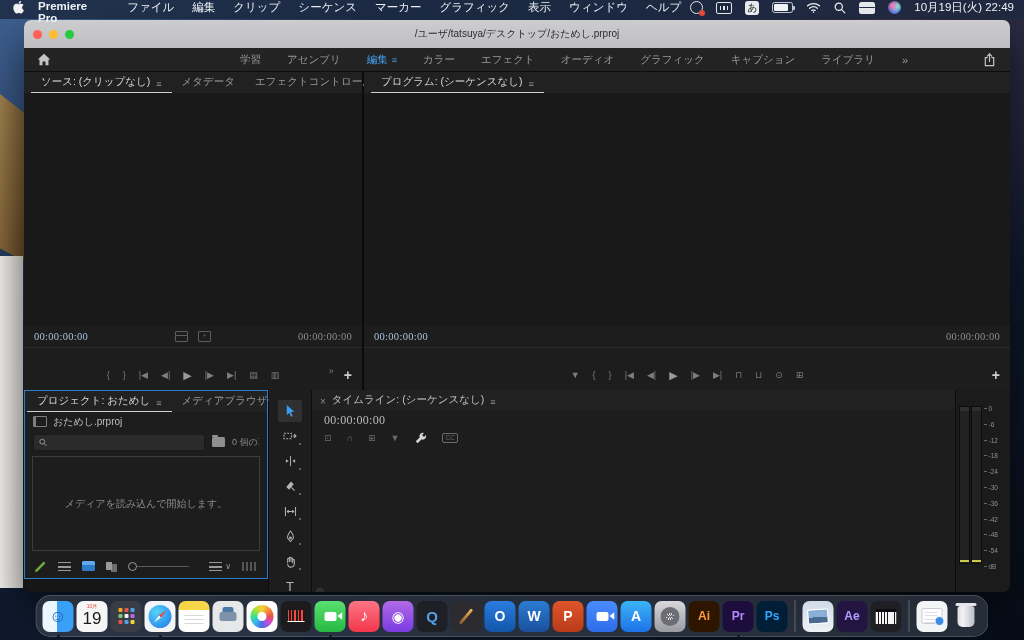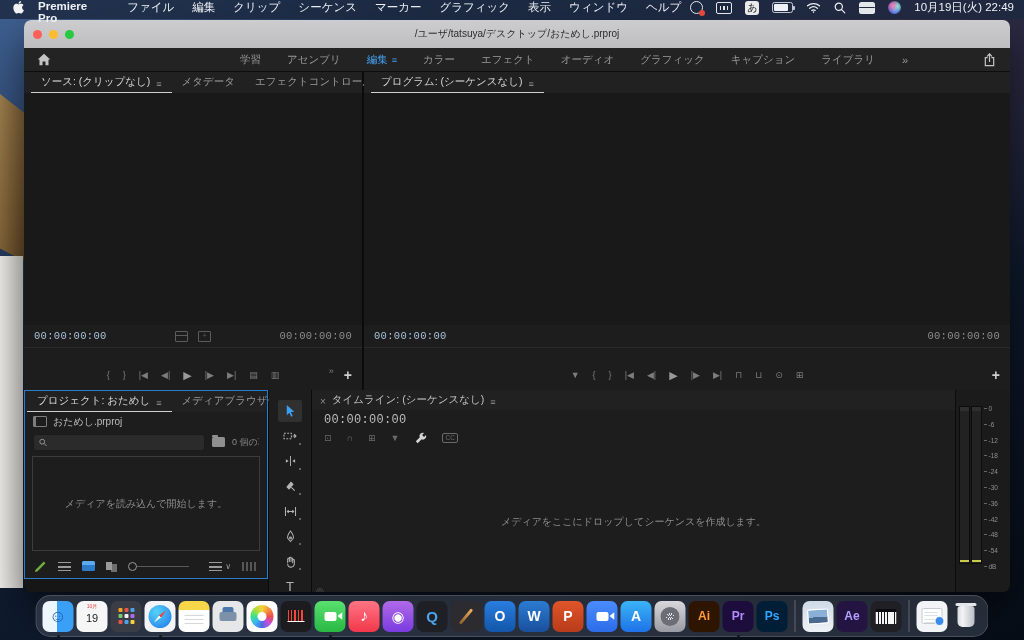--- a/index.html
+++ b/index.html
@@ -49,21 +49,21 @@
   .row2{flex:1;display:flex;background:#0b0b0b;gap:1px;position:relative}
   .panel{background:#1d1d1d;display:flex;flex-direction:column;min-width:0}
   .phead{height:21px;display:flex;align-items:flex-end;gap:0;padding:0 0 0 7px;font-size:10.5px;color:#9a9a9a;background:#212121;flex:none}
   .ptab{padding:0 10px 4px 10px;white-space:nowrap;display:flex;gap:6px;align-items:flex-end}
   .ptab.active{color:#d8d8d8;border-bottom:1.5px solid #cfcfcf;padding-bottom:3px}
   .ptab .pm{font-size:9px;color:#9a9a9a}
   .src{width:338px;flex:none}
   .prog{flex:1}
   .viewer{flex:1;background:#191919}
   .inforow{height:22px;display:flex;align-items:center;padding:0 10px;flex:none;position:relative}
-  .tc{font-family:Liberation Mono, monospace;font-size:10.5px;letter-spacing:.3px}
+  .tc{font-family:Liberation Serif, serif;font-size:10.5px;letter-spacing:.3px}
   .tc.cur{color:#a9c2da}
   .tc.dur{margin-left:auto;color:#8d8d8d}
   .centericons{position:absolute;left:0;right:0;display:flex;justify-content:center;gap:10px}
   .mini{width:11px;height:9px;border:1px solid #5c5c5c;border-radius:1px;display:inline-block;background:linear-gradient(#5c5c5c 0 1.5px,transparent 1.5px) 0 3px/100% 4px no-repeat}
   .mini.b{background:none;color:#5c5c5c;font-size:7px;line-height:8px;text-align:center}
   .scrub{height:12px;border-top:1px solid #2a2a2a;flex:none}
   .transport{height:30px;display:flex;align-items:center;justify-content:center;gap:13px;flex:none;position:relative}
   .tbtn{color:#7d7d7d;font-size:9px;white-space:nowrap}
   .tbtn[data-name="play-button"]{font-size:11px;color:#9a9a9a}
   .t-extra{position:absolute;right:10px;display:flex;align-items:center;gap:10px}
@@ -122,21 +122,21 @@
   .scale-item{font-size:6.5px;color:#8f8f8f;line-height:6px;position:relative;padding-left:5px}
   .scale-item:before{content:"";position:absolute;left:0;top:2px;width:3px;height:1px;background:#666}
   .bstrip{height:9px;background:#2a2a2a;flex:none}
   
   .dock{position:absolute;z-index:6;left:50%;transform:translateX(-50%);bottom:3px;height:40px;background:rgba(84,92,110,.42);border:1px solid rgba(255,255,255,.16);border-radius:15px;display:flex;align-items:center;gap:3px;padding:0 6px;backdrop-filter:blur(6px)}
   .dock-item{width:31px;height:31px;border-radius:7px;position:relative;display:flex;align-items:center;justify-content:center;flex:none}
   .dock-item .glyph{font-size:14px;font-weight:bold;line-height:1;display:flex;align-items:center;justify-content:center}
   .dock-sep{width:1px;height:32px;background:rgba(255,255,255,.28);margin:0 4px;flex:none}
   .rdot{position:absolute;bottom:-6px;left:50%;transform:translateX(-50%);width:3px;height:3px;border-radius:50%;background:#14181f}
   .finder{background:linear-gradient(90deg,#eef6fd 0 46%,#3aa0f6 46%)}.finder .glyph{color:#1d5fb0;font-size:17px}
-  .calendar{background:#f6f6f6;flex-direction:column}.calendar .glyph{color:#1c1c1e;font-size:11px;font-weight:normal;margin-top:4px}
+  .calendar{background:#f6f6f6;flex-direction:column}.calendar .glyph{color:#1c1c1e;font-size:17px;font-weight:normal;margin-top:4px}
   .calendar .sub{position:absolute;top:2px;font-size:5px;color:#e8483c}
   .launchpad{background:#3a3d45}
   .lp{width:4px;height:4px;border-radius:1px;background:#f5a623;box-shadow:6px 0 0 #e8554d,12px 0 0 #4da3e8,0 6px 0 #7bc96f,6px 6px 0 #f2f2f2,12px 6px 0 #b06ae8,0 12px 0 #e8554d,6px 12px 0 #4da3e8,12px 12px 0 #f5d33a;margin:-12px 0 0 -12px}
   .safari{background:#f2f4f7}
   .compass{width:23px;height:23px;border-radius:50%;background:radial-gradient(circle at 35% 30%,#55d2f8,#1e77e8);position:relative}
   .compass:after{content:"";position:absolute;left:50%;top:50%;width:3px;height:17px;margin:-8.5px 0 0 -1.5px;background:linear-gradient(#ff3b30 0 50%,#fff 50%);transform:rotate(45deg);clip-path:polygon(50% 0,100% 50%,50% 100%,0 50%)}
   .notes{background:linear-gradient(#f7d64a 0 30%,#fff 30%)}
   .notes:after{content:"";position:absolute;left:6px;right:6px;top:14px;height:10px;background:repeating-linear-gradient(#d8d8d8 0 1px,transparent 1px 4px)}
   .printer{background:#e6e7e9}
   .printer .shape{width:17px;height:9px;background:#7d92a8;border-radius:2px;position:relative}
@@ -469,23 +469,20 @@
         <span class="tlicon" data-name="snap-icon">∩</span>
         <span class="tlicon" data-name="linked-selection-icon">⊞</span>
         <span class="tlicon" data-name="add-marker-icon">▼</span>
         <span data-name="timeline-settings-wrench-icon">
             <svg width="13" height="13" viewBox="0 0 14 14">
               <path d="M12.9 3.2a3.6 3.6 0 0 1-4.7 4.7L4 12.1 1.9 10 6.1 5.8A3.6 3.6 0 0 1 10.8 1.1L8.7 3.2l2.1 2.1z" fill="#d6d6d6"></path>
             </svg>
           </span>
         <span class="ccbox" data-name="captions-icon">CC</span>
       </div>
-      <div class="tlcontent" data-name="timeline-drop-area">
-        <span class="emptymsg" data-name="timeline-empty-message">メディアをここにドロップしてシーケンスを作成します。</span>
-      </div>
       <span class="tl-corner" data-name="timeline-status-icon">◎</span>
     </div>
 
     <div class="meter" data-name="audio-meter-panel">
       <div class="bars" data-name="audio-meter-bars">
         <span class="bar" data-name="meter-bar-left"></span>
         <span class="bar" data-name="meter-bar-right"></span>
       </div>
       <div class="mscale" data-name="audio-meter-scale">
           <span class="scale-item" data-name="scale-item"><span class="lbl">0</span></span>

